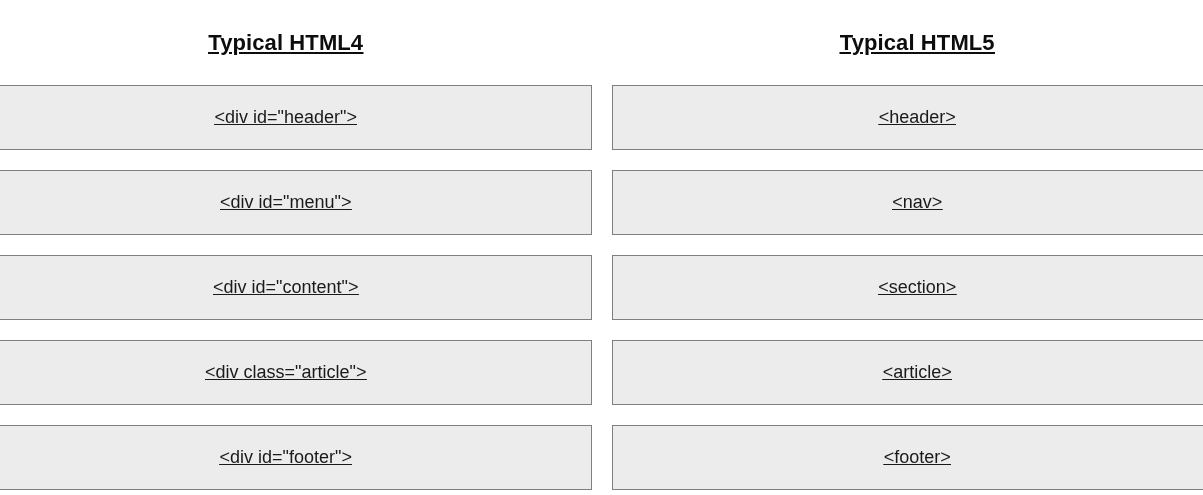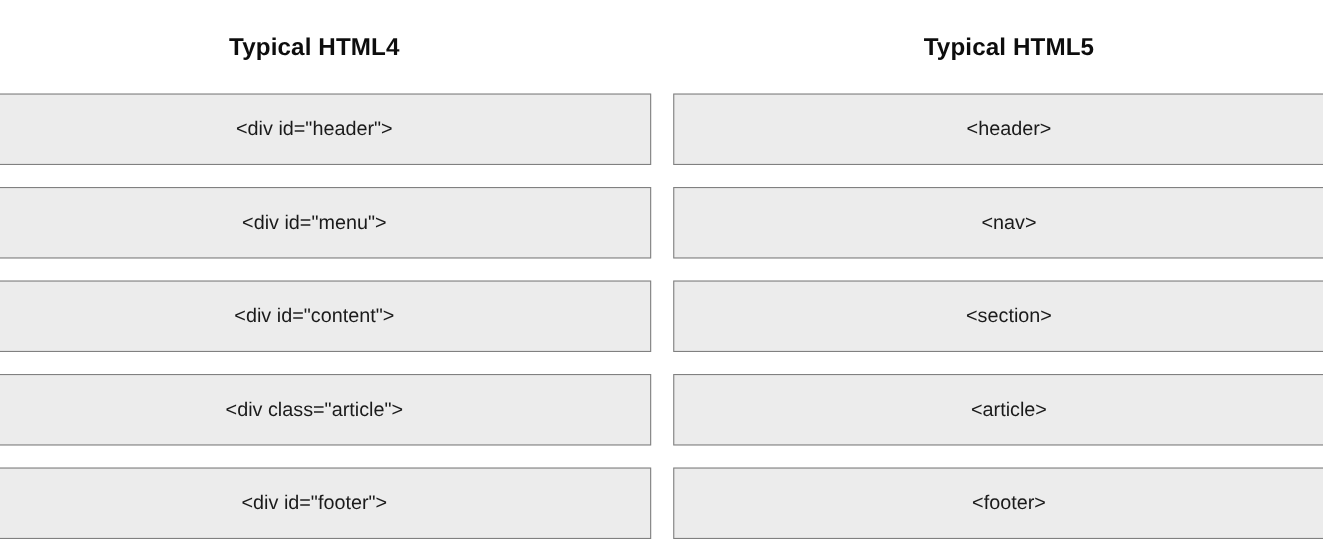--- a/index.html
+++ b/index.html
@@ -1,15 +1,15 @@
 <!DOCTYPE html>
 <html><head>
 <meta charset="utf-8">
 <style>
-  * { box-sizing: border-box; margin: 0; padding: 0; }
+  * { box-sizing: border-box; margin: 0; padding: 0; text-decoration: underline; }
 
   html, body {
     width: 1203px;
     height: 495px;
     overflow: hidden;
   }
 
   body {
     background: #ffffff;
     font-family: "Liberation Sans", sans-serif;

